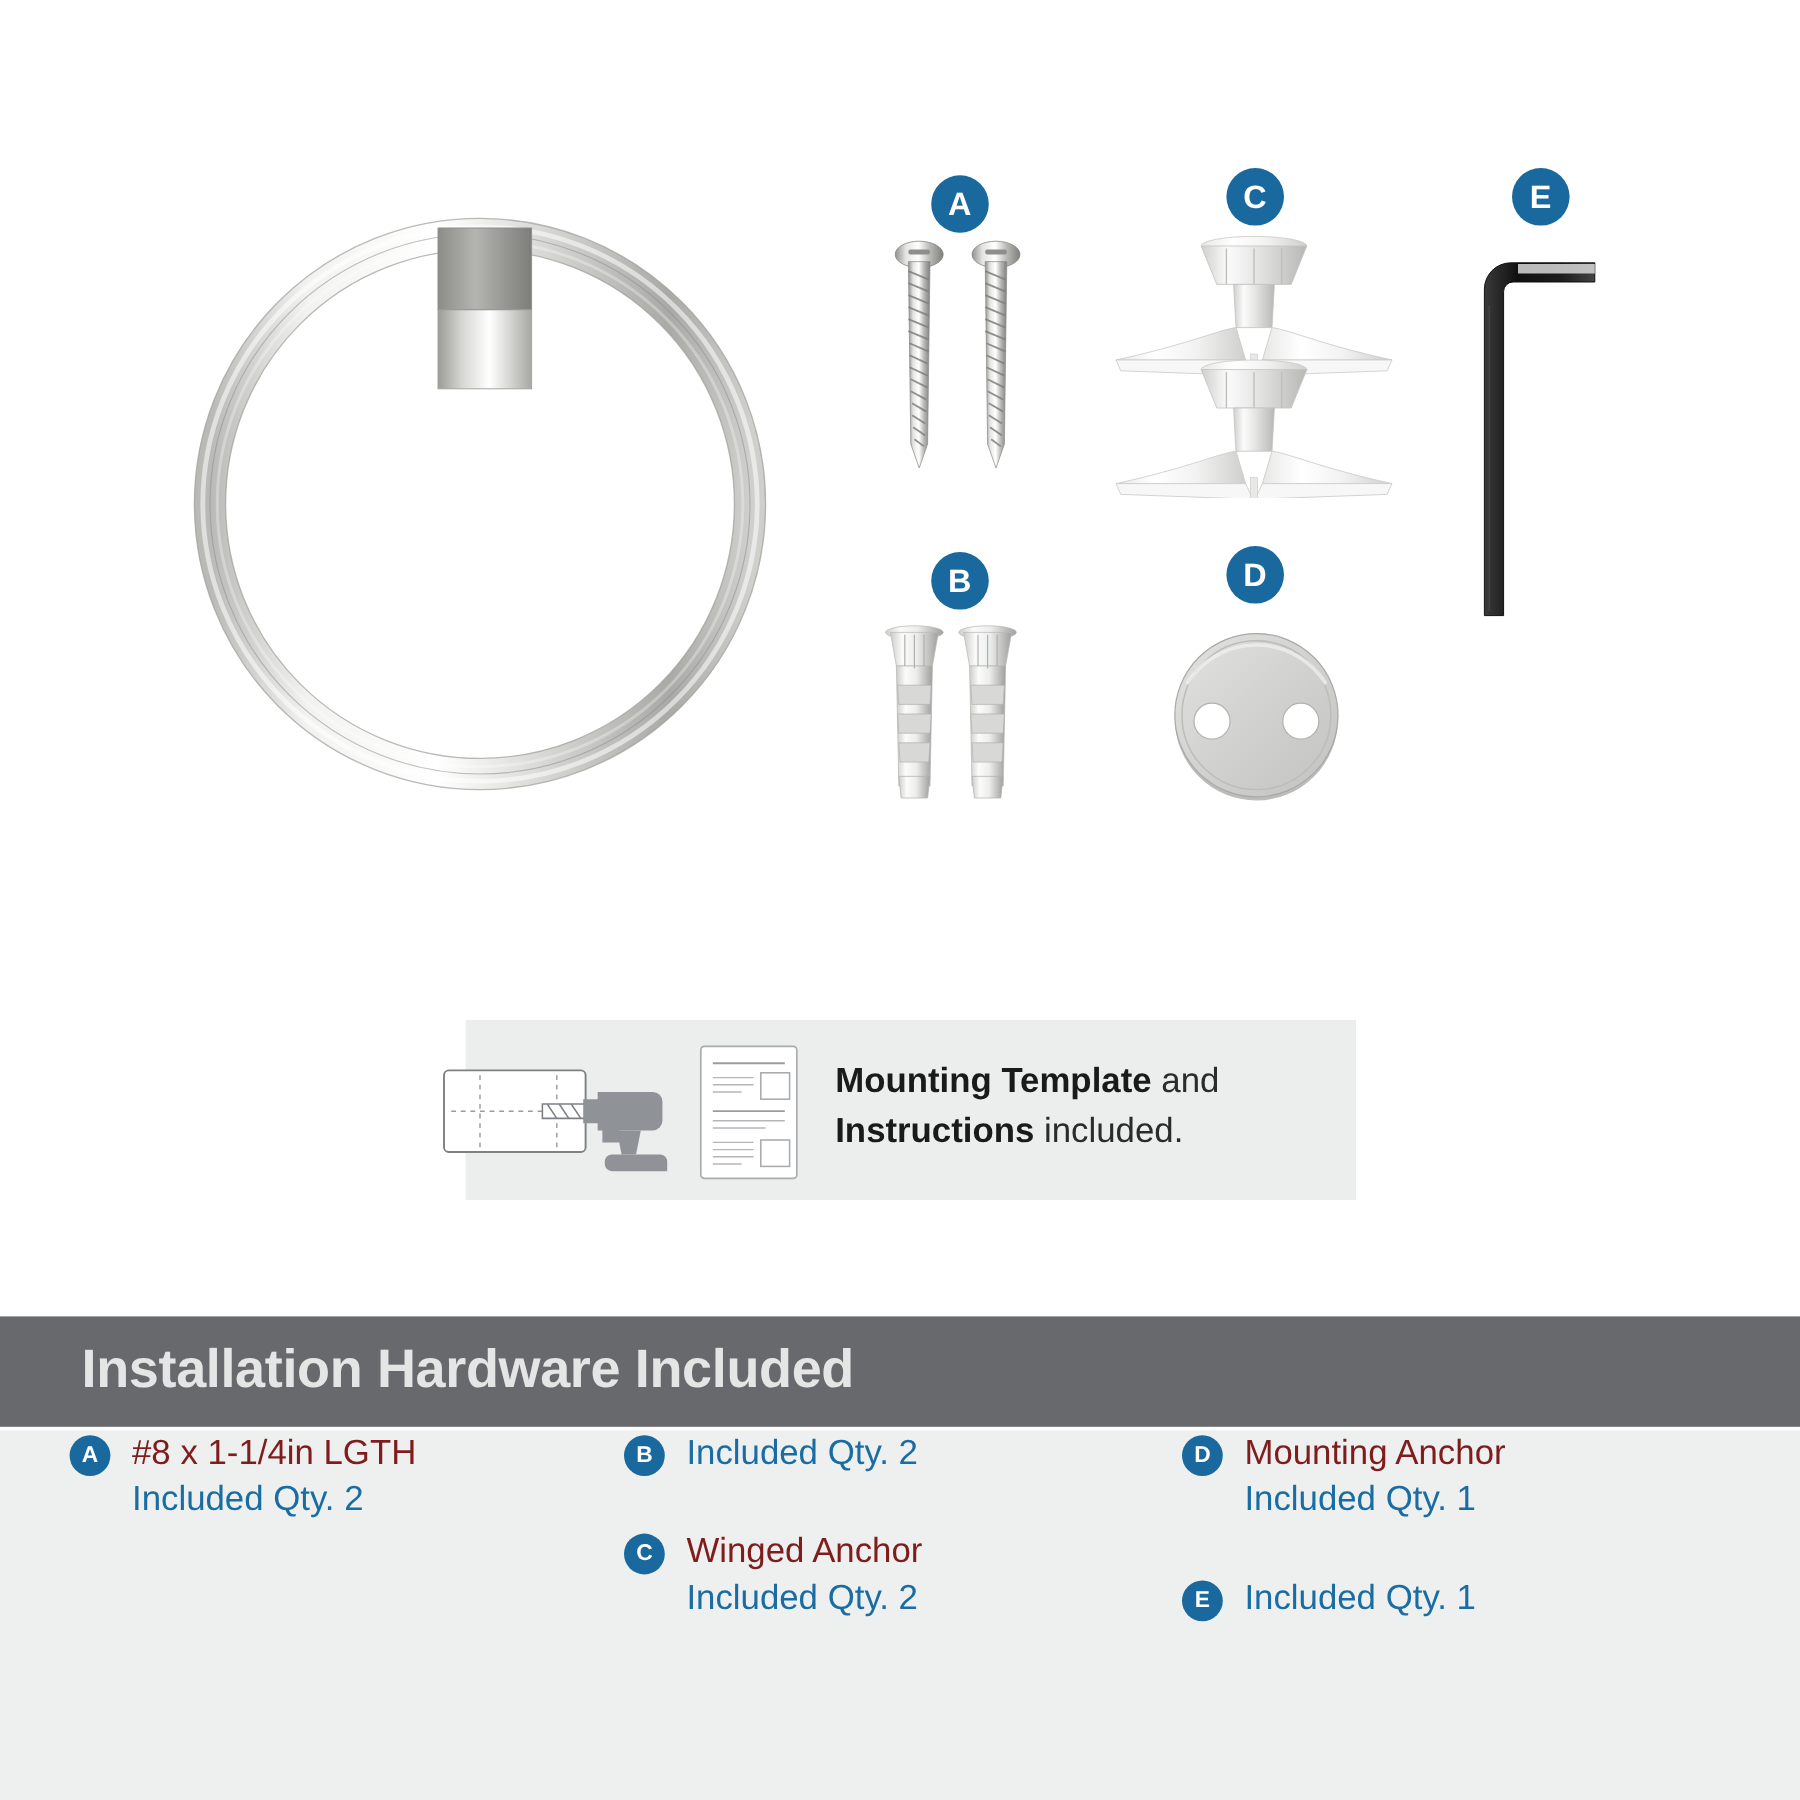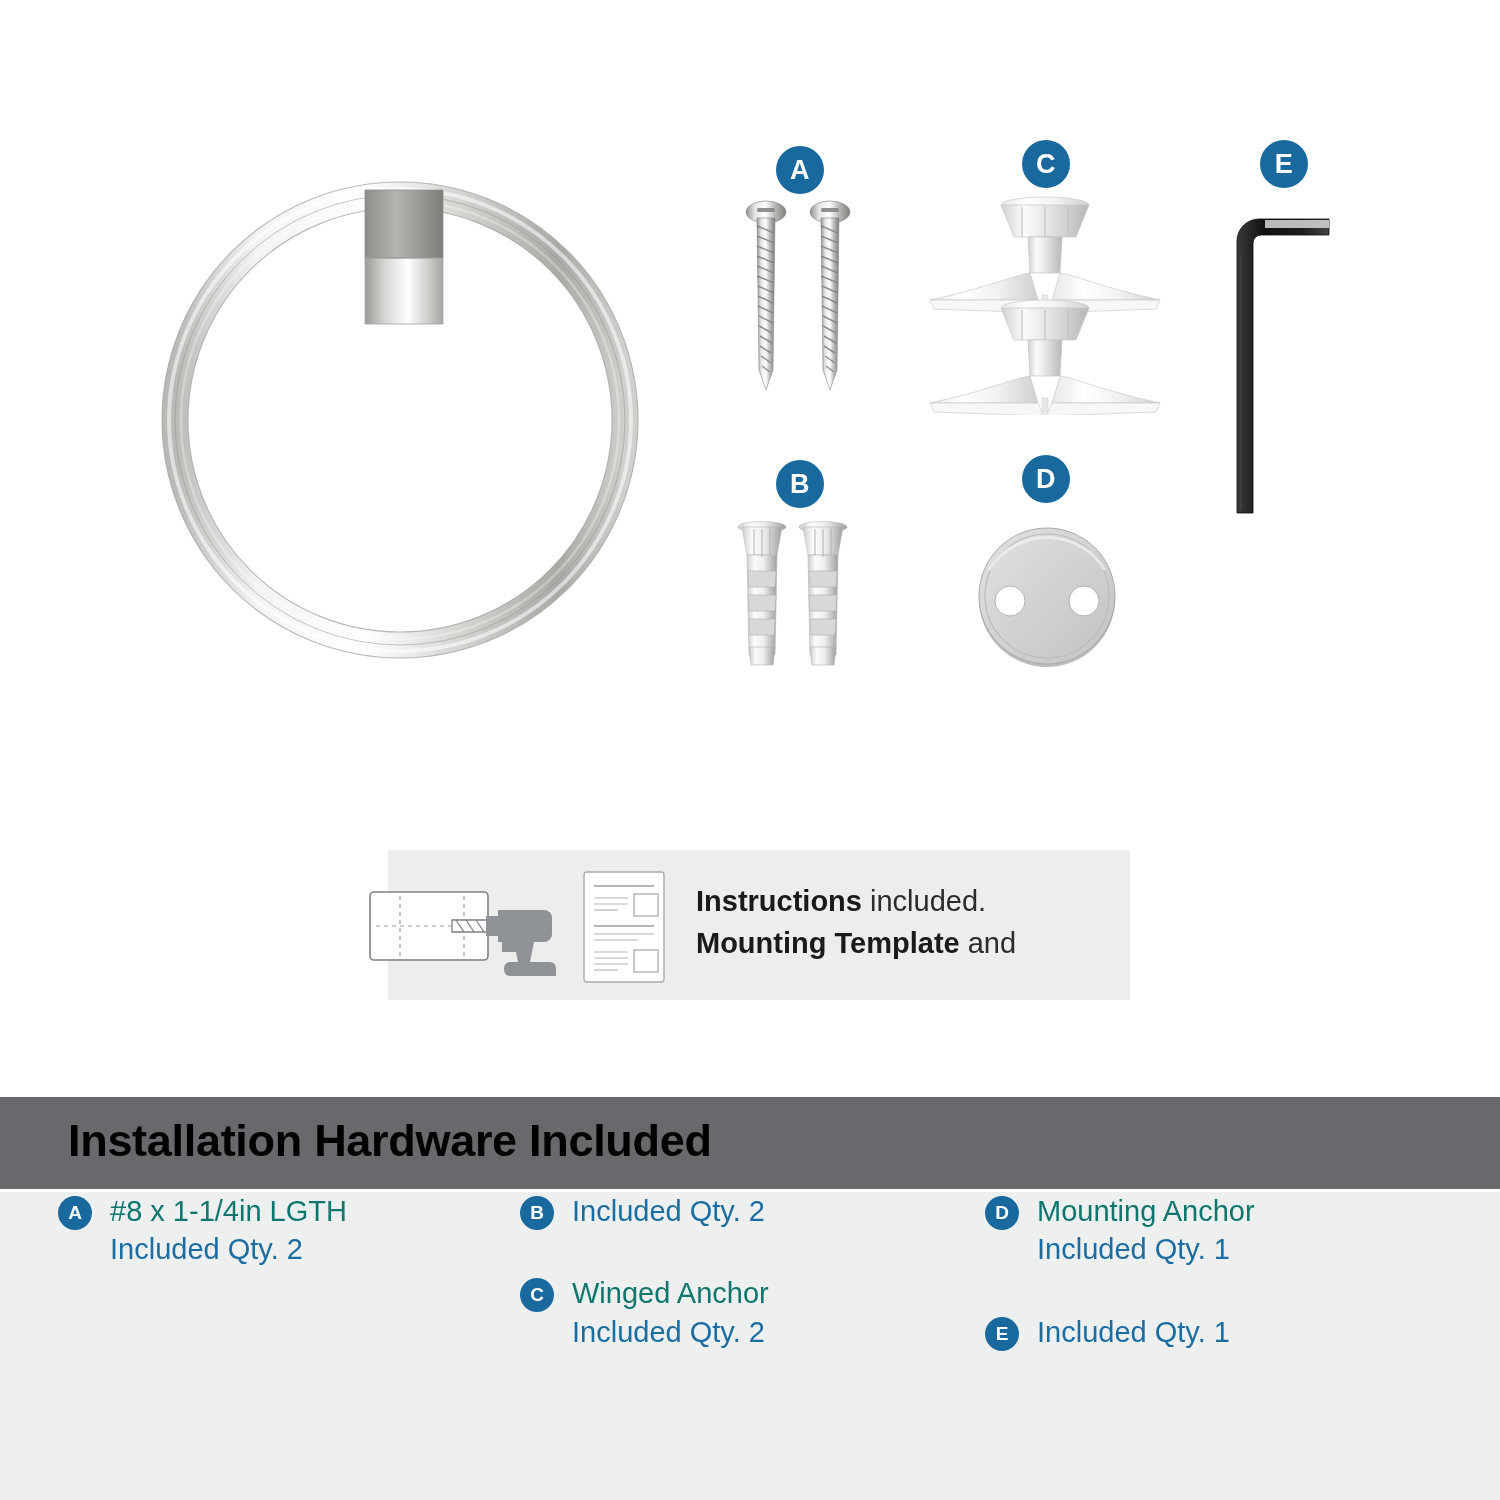--- a/index.html
+++ b/index.html
@@ -102,21 +102,21 @@
     width: 1500px;
     height: 92px;
     background: #67696c;
   }
   #hardware-band-title {
     position: absolute;
     left: 68px;
     top: 18px;
     font-size: 45px;
     font-weight: bold;
-    color: #000000;
+    color: #e5e5e5;
     letter-spacing: -0.3px;
     font-family: "Liberation Sans", sans-serif;
   }
 
   
   #legend-area {
     position: absolute;
     left: 0;
     top: 1192px;
     width: 1500px;
@@ -146,21 +146,21 @@
     background: #19699f;
     color: #ffffff;
     font-size: 19px;
     font-weight: bold;
     line-height: 34px;
     text-align: center;
     font-family: "Liberation Sans", sans-serif;
   }
   .legend-name {
     font-size: 29px;
-    color: #0f766e;
+    color: #7f1d1d;
     line-height: 1.32;
     font-family: "Liberation Sans", sans-serif;
   }
   .legend-qty {
     font-size: 29px;
     font-weight: normal;
     color: #1a6da3;
     line-height: 1.32;
     font-family: "Liberation Sans", sans-serif;
   }
@@ -466,24 +466,24 @@
             <path d="M16 90 L50 90"></path>
             <path d="M16 96 L50 96"></path>
             <path d="M16 102 L40 102"></path>
         </g>
         <rect x="56" y="82" width="24" height="22" fill="#ffffff" stroke="#a9abae" stroke-width="1.3"></rect>
       </svg>
     </div>
 
     <div id="template-text">
       <div>
-        <span class="strong">Instructions</span><span> included.</span>
+        <span class="strong">Mounting Template</span><span> and</span>
       </div>
       <div>
-        <span class="strong">Mounting Template</span><span> and</span>
+        <span class="strong">Instructions</span><span> included.</span>
       </div>
     </div>
 
   </div>
 </div>
 
 <div id="hardware-band">
   <div id="hardware-band-title">Installation Hardware Included</div>
 </div>
 

